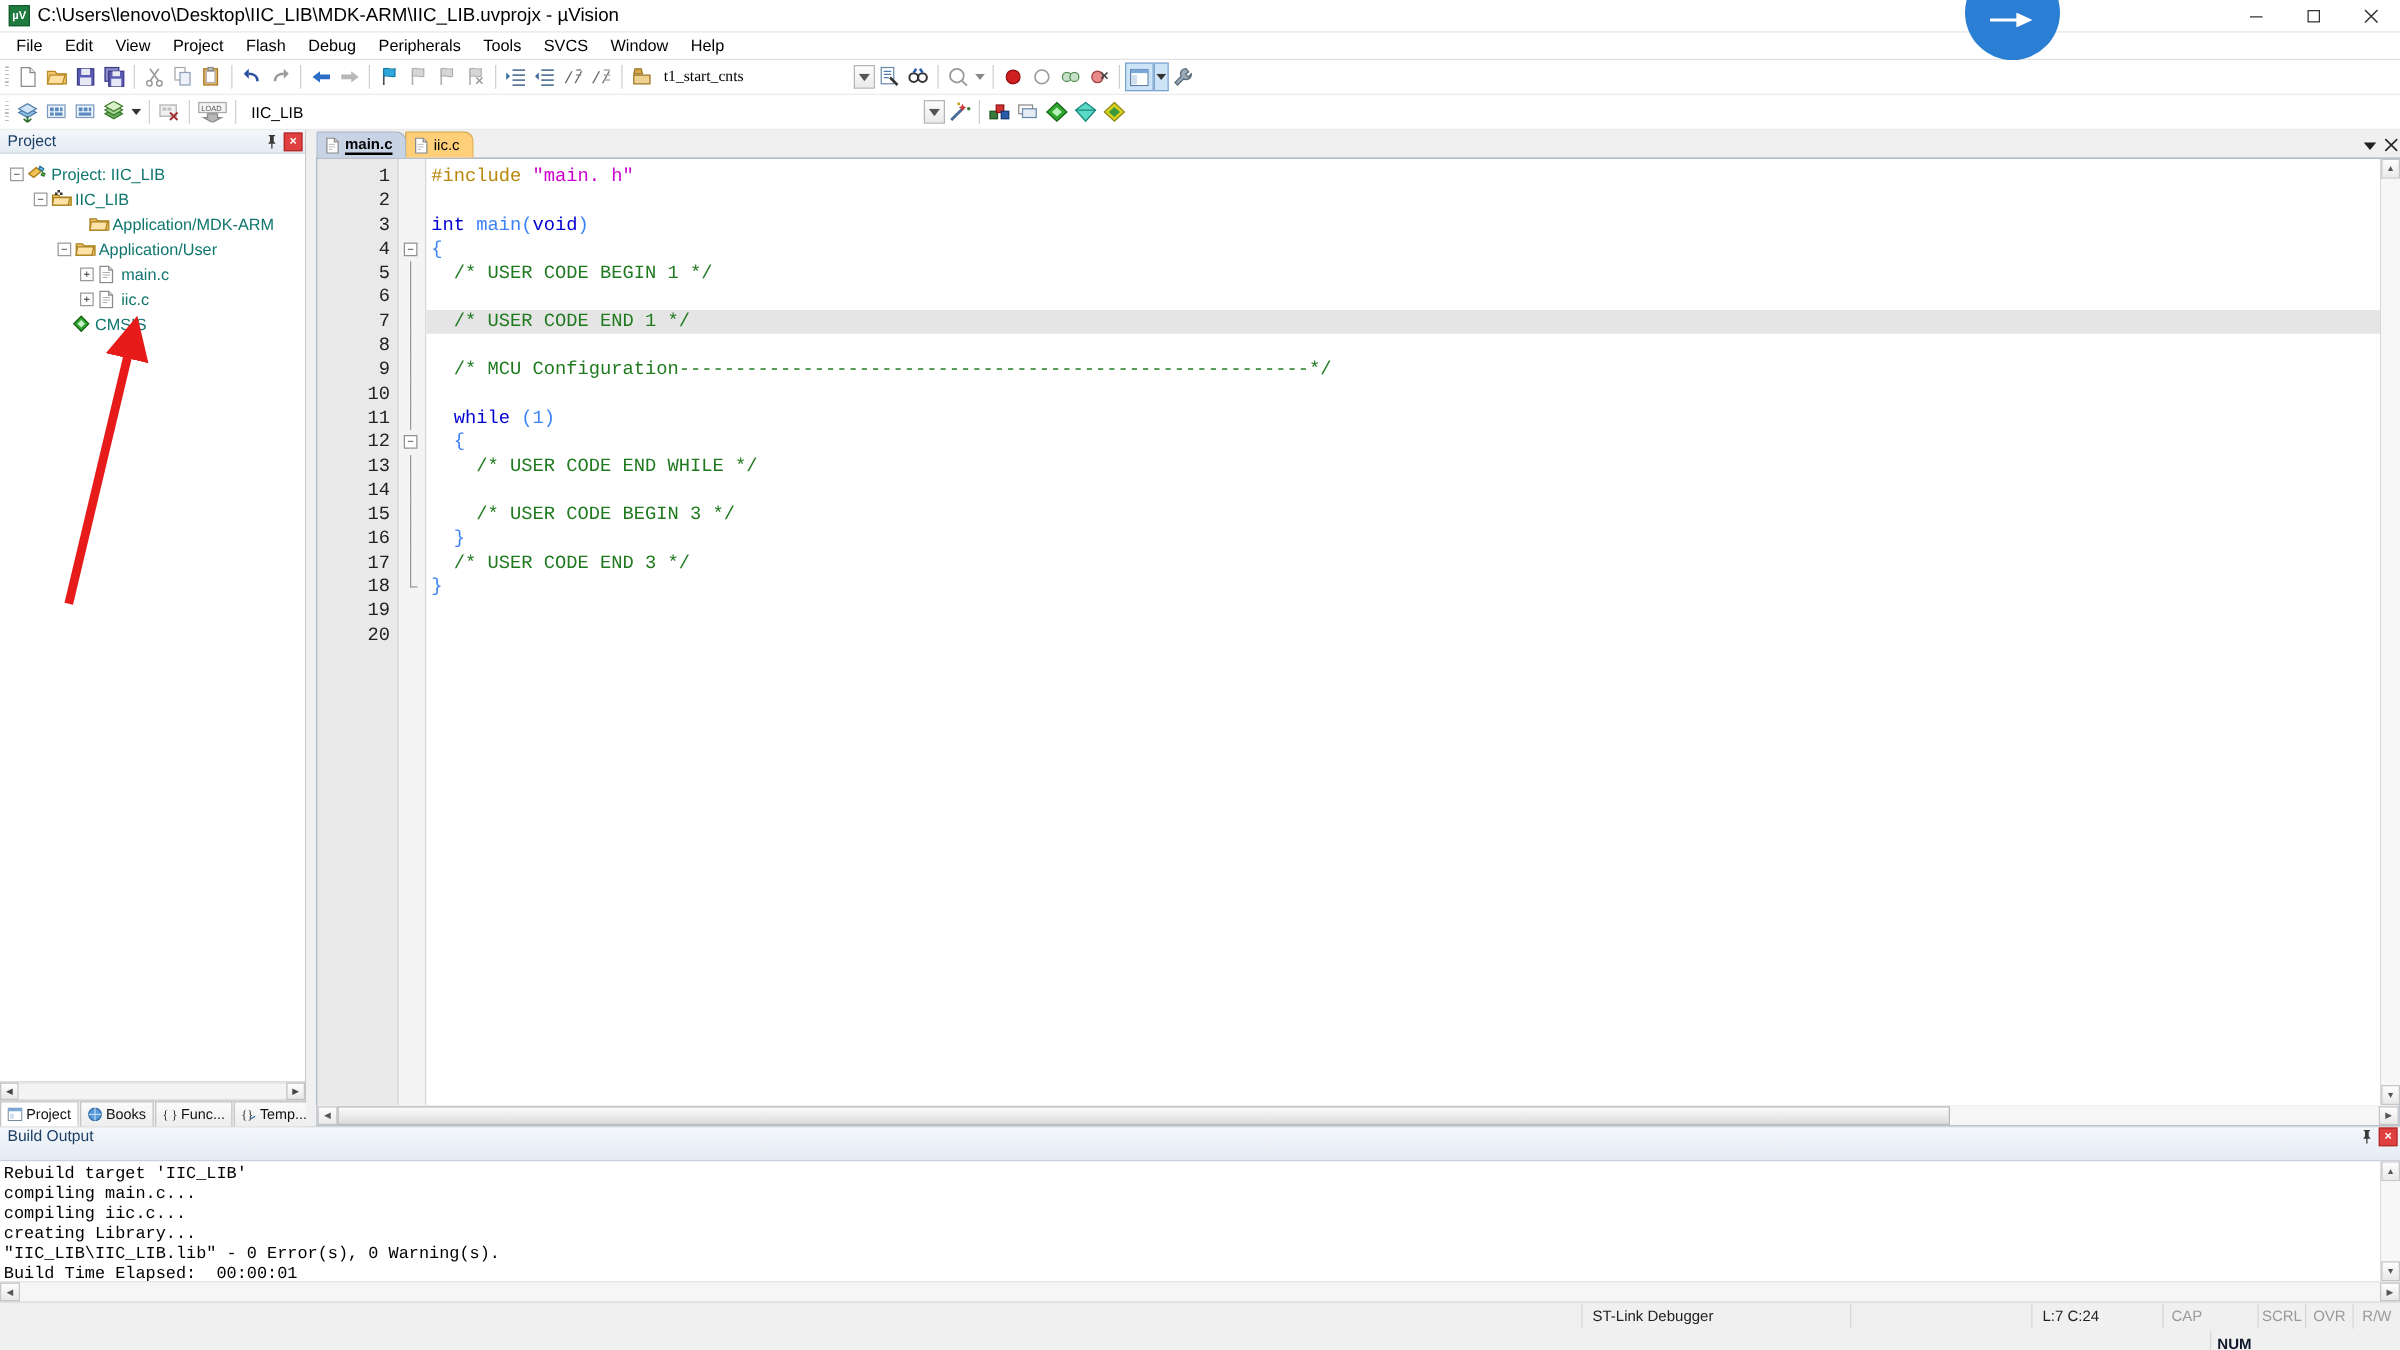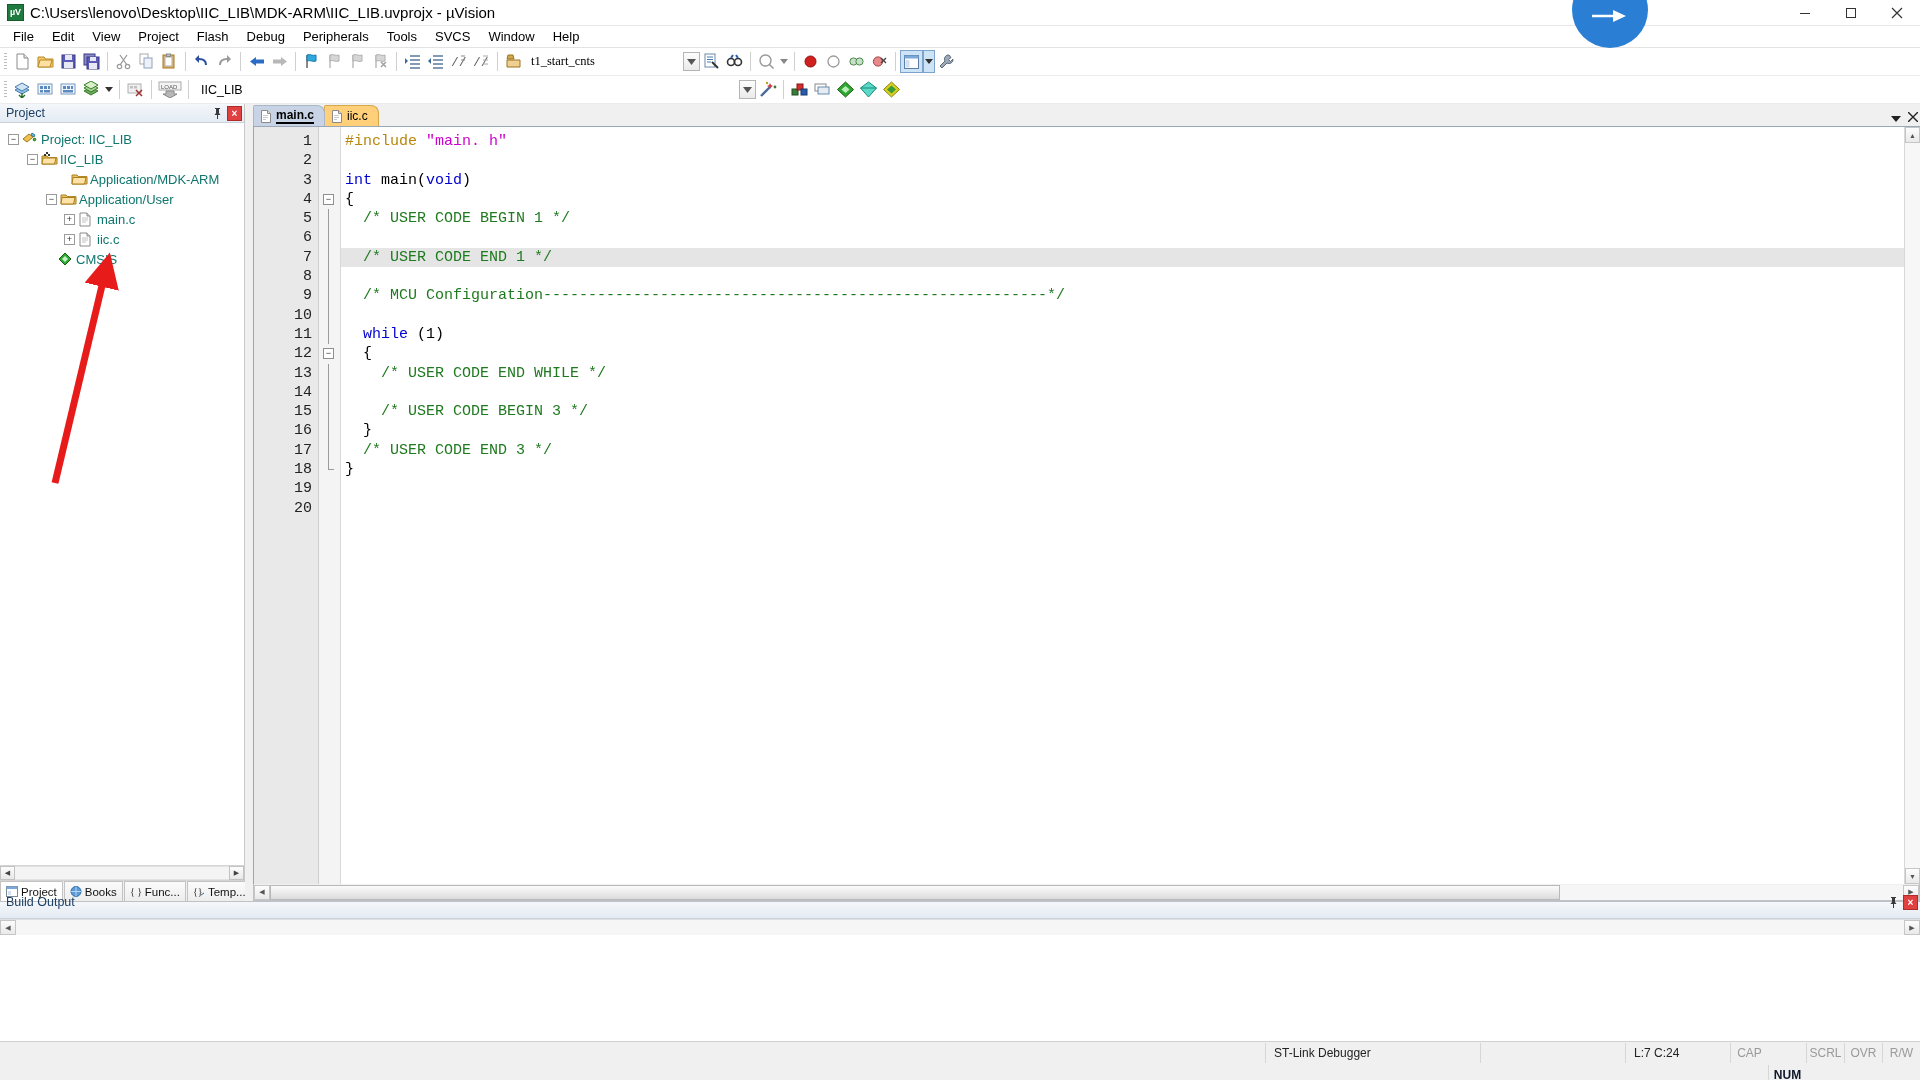--- a/index.html
+++ b/index.html
@@ -338,21 +338,21 @@
     font-size: 15px;
     color: #000;
     white-space: pre;
     padding-left: 4px;
   }
   .cline.hl { background: #e5e5e5; }
   .k-pre { color: #b8860b; }
   .k-str { color: #cc00cc; }
   .k-kw  { color: #0000d0; }
   .k-cmt { color: #1f7a1f; }
-  .k-pl  { color: #000000; }
+  .k-pl  { color: #3b82f6; }
 
   #editor-vscroll {
     width: 16px;
     background: #f4f4f4;
     border-left: 1px solid #d8d8d8;
     flex: 0 0 auto;
     display: flex; flex-direction: column;
   }
   .vs-arrow {
     height: 16px;
@@ -389,24 +389,24 @@
 
   
   #build-panel {
     height: 140px;
     background: #ffffff;
     display: flex;
     flex-direction: column;
     border-top: 1px solid #c1c1c1;
   }
   #build-caption {
-    height: 17px;
+    height: 27px;
     background: linear-gradient(#f4f7fb, #e4ebf3);
     border-bottom: 1px solid #c9d2dc;
-    display: flex; align-items: center;
+    display: flex; 
     padding: 0 2px 16px 6px;
     font-size: 12.5px;
     color: #1c3f66;
   }
   #build-caption .cap-title { flex: 1; }
   #build-body {
     flex: 1;
     display: flex;
     overflow: hidden;
   }
@@ -1175,20 +1175,33 @@
 <div id="build-panel">
   <div id="build-caption">
     <span class="cap-title">Build Output</span>
     <span class="cap-btn">
       <svg width="9" height="11" viewBox="0 0 9 11">
           <path d="M2 0h5v1H6v4l1.5 2H5v4H4V7H1.5L3 5V1H2z" fill="#3a3a3a"></path>
         </svg>
     </span>
     <span class="cap-btn close">×</span>
   </div>
+  <div id="build-body">
+    <div id="build-text">Rebuild target 'IIC_LIB'
+compiling main.c...
+compiling iic.c...
+creating Library...
+"IIC_LIB\IIC_LIB.lib" - 0 Error(s), 0 Warning(s).
+Build Time Elapsed:  00:00:01</div>
+    <div id="build-vscroll">
+      <div class="vs-arrow">▲</div>
+      <div class="vs-track"></div>
+      <div class="vs-arrow">▼</div>
+    </div>
+  </div>
   <div id="build-hscroll">
     <div class="eh-arrow">◀</div>
     <div class="eh-track"></div>
     <div class="eh-arrow">▶</div>
   </div>
 </div>
 
 <div id="statusbar">
   <div class="sb-spacer"></div>
   <div class="sb-cell" style="width:215px">ST-Link Debugger</div>

